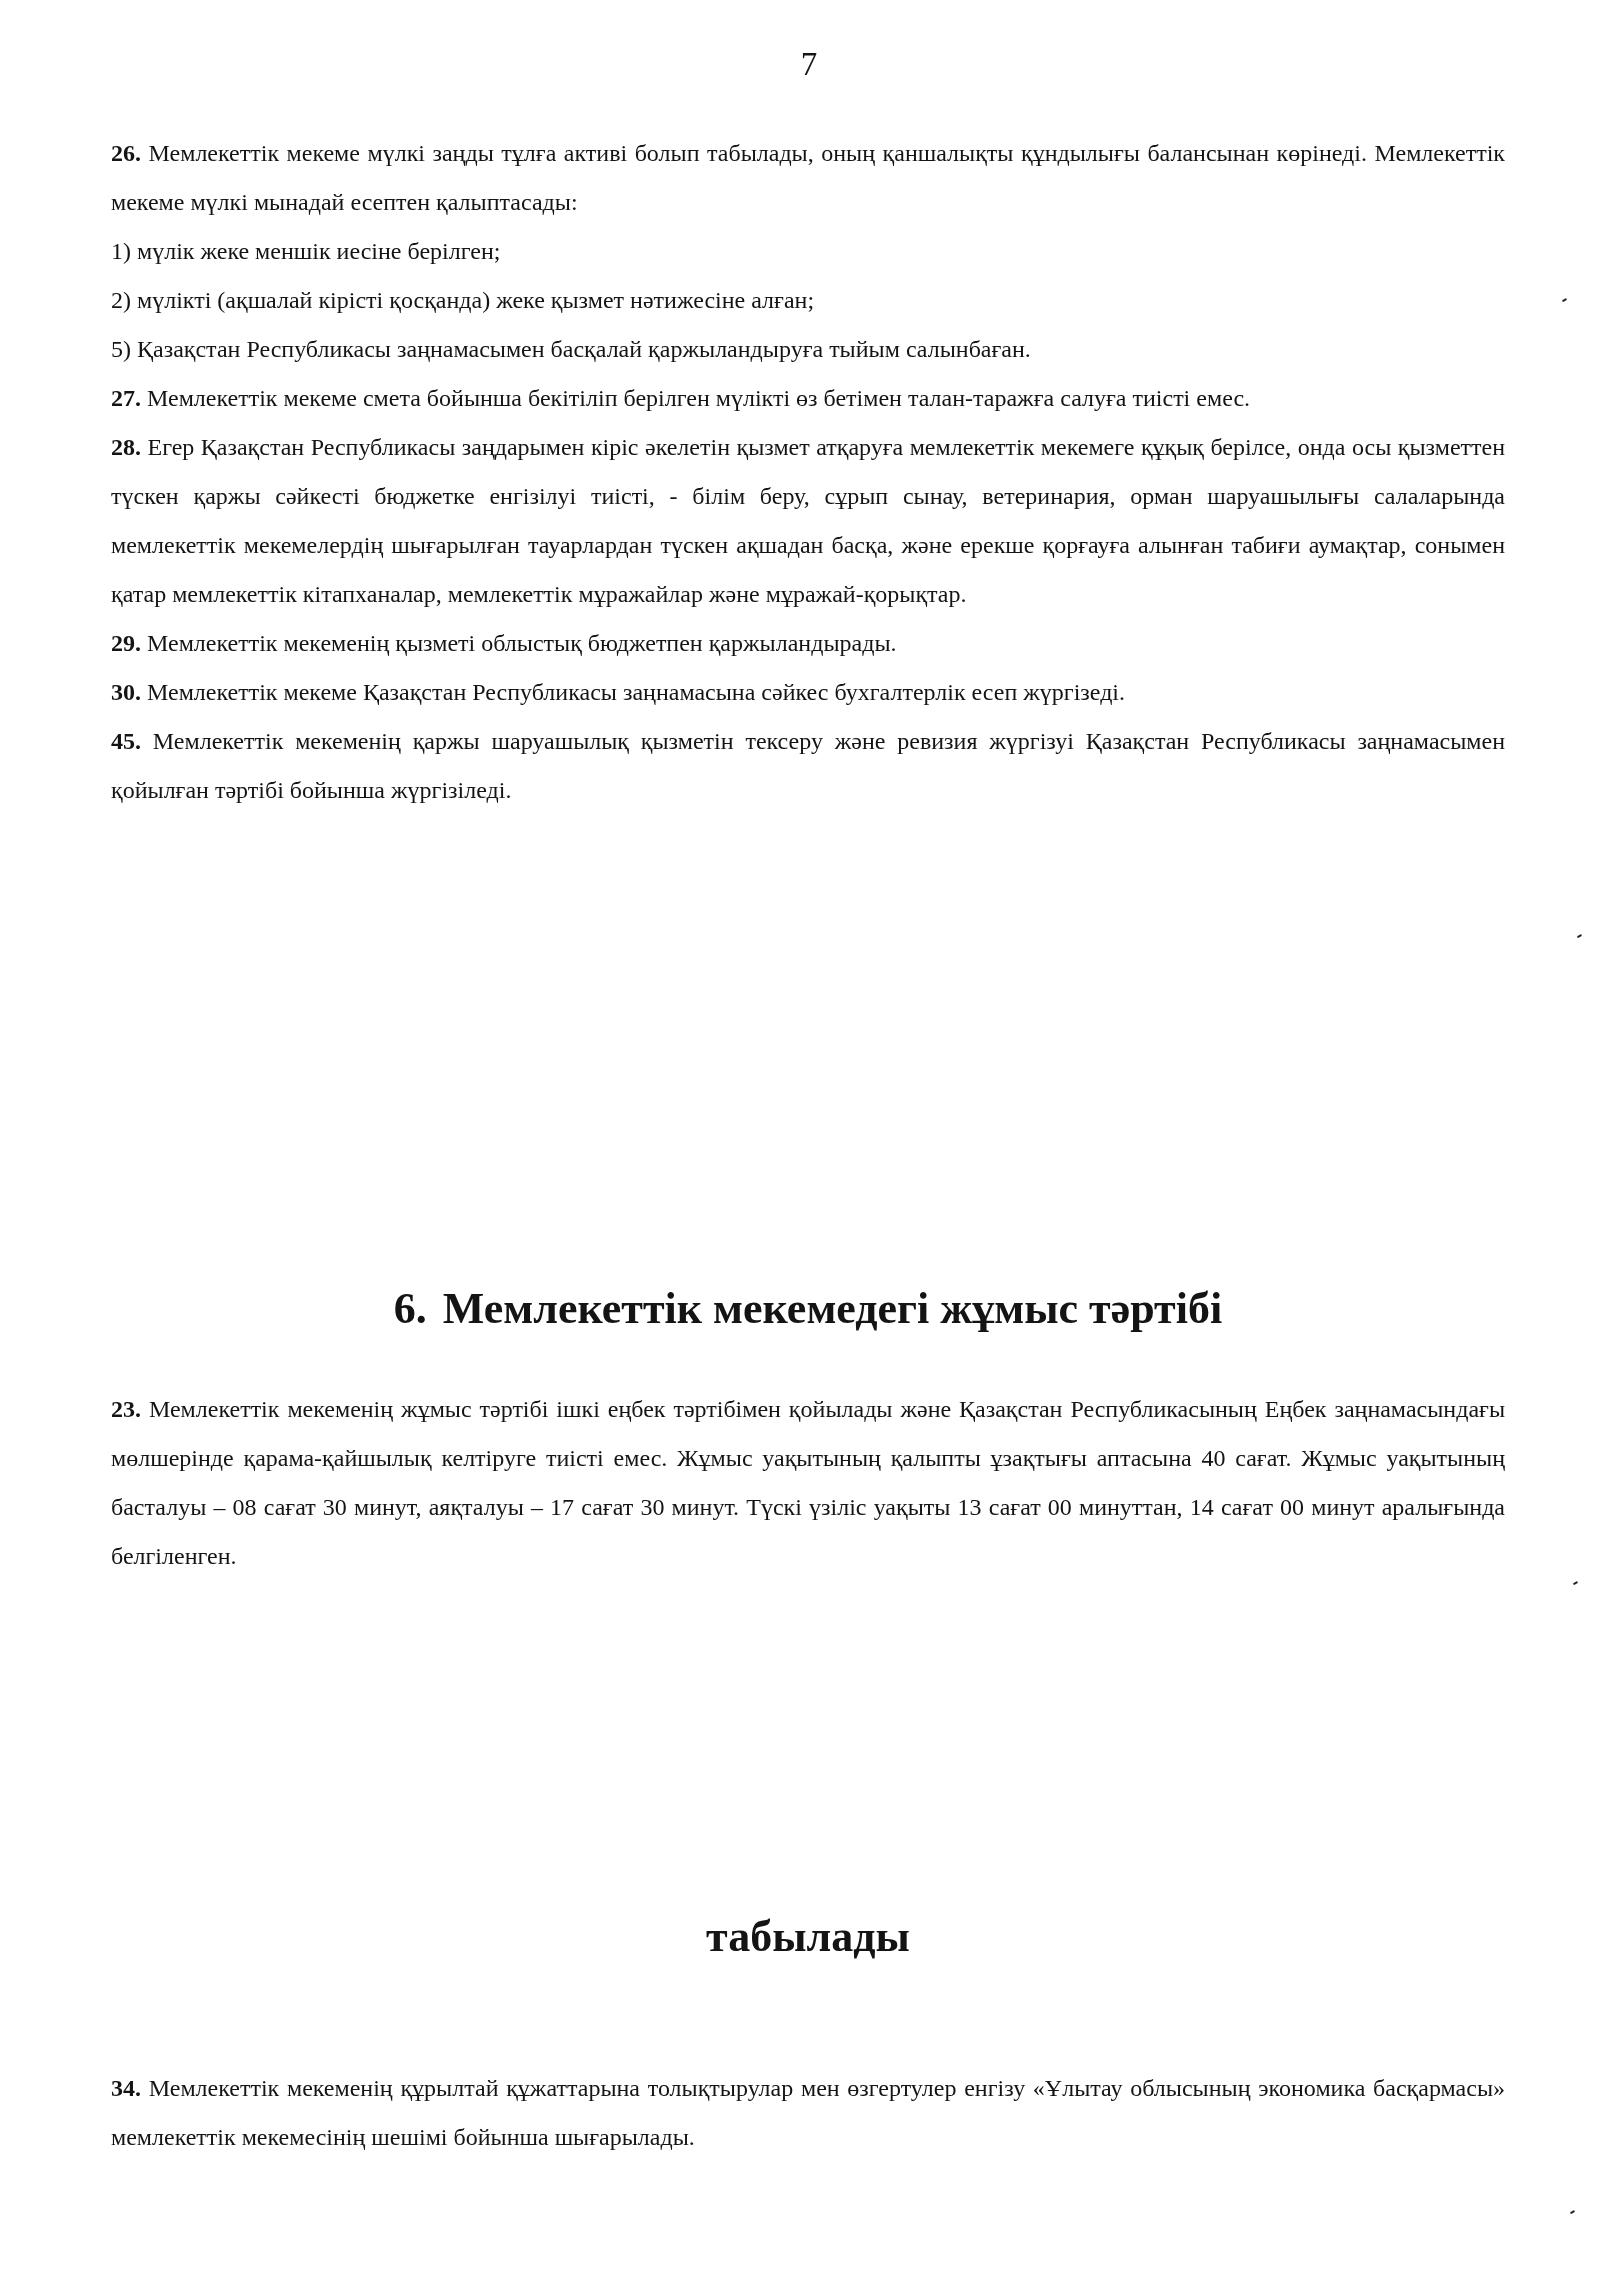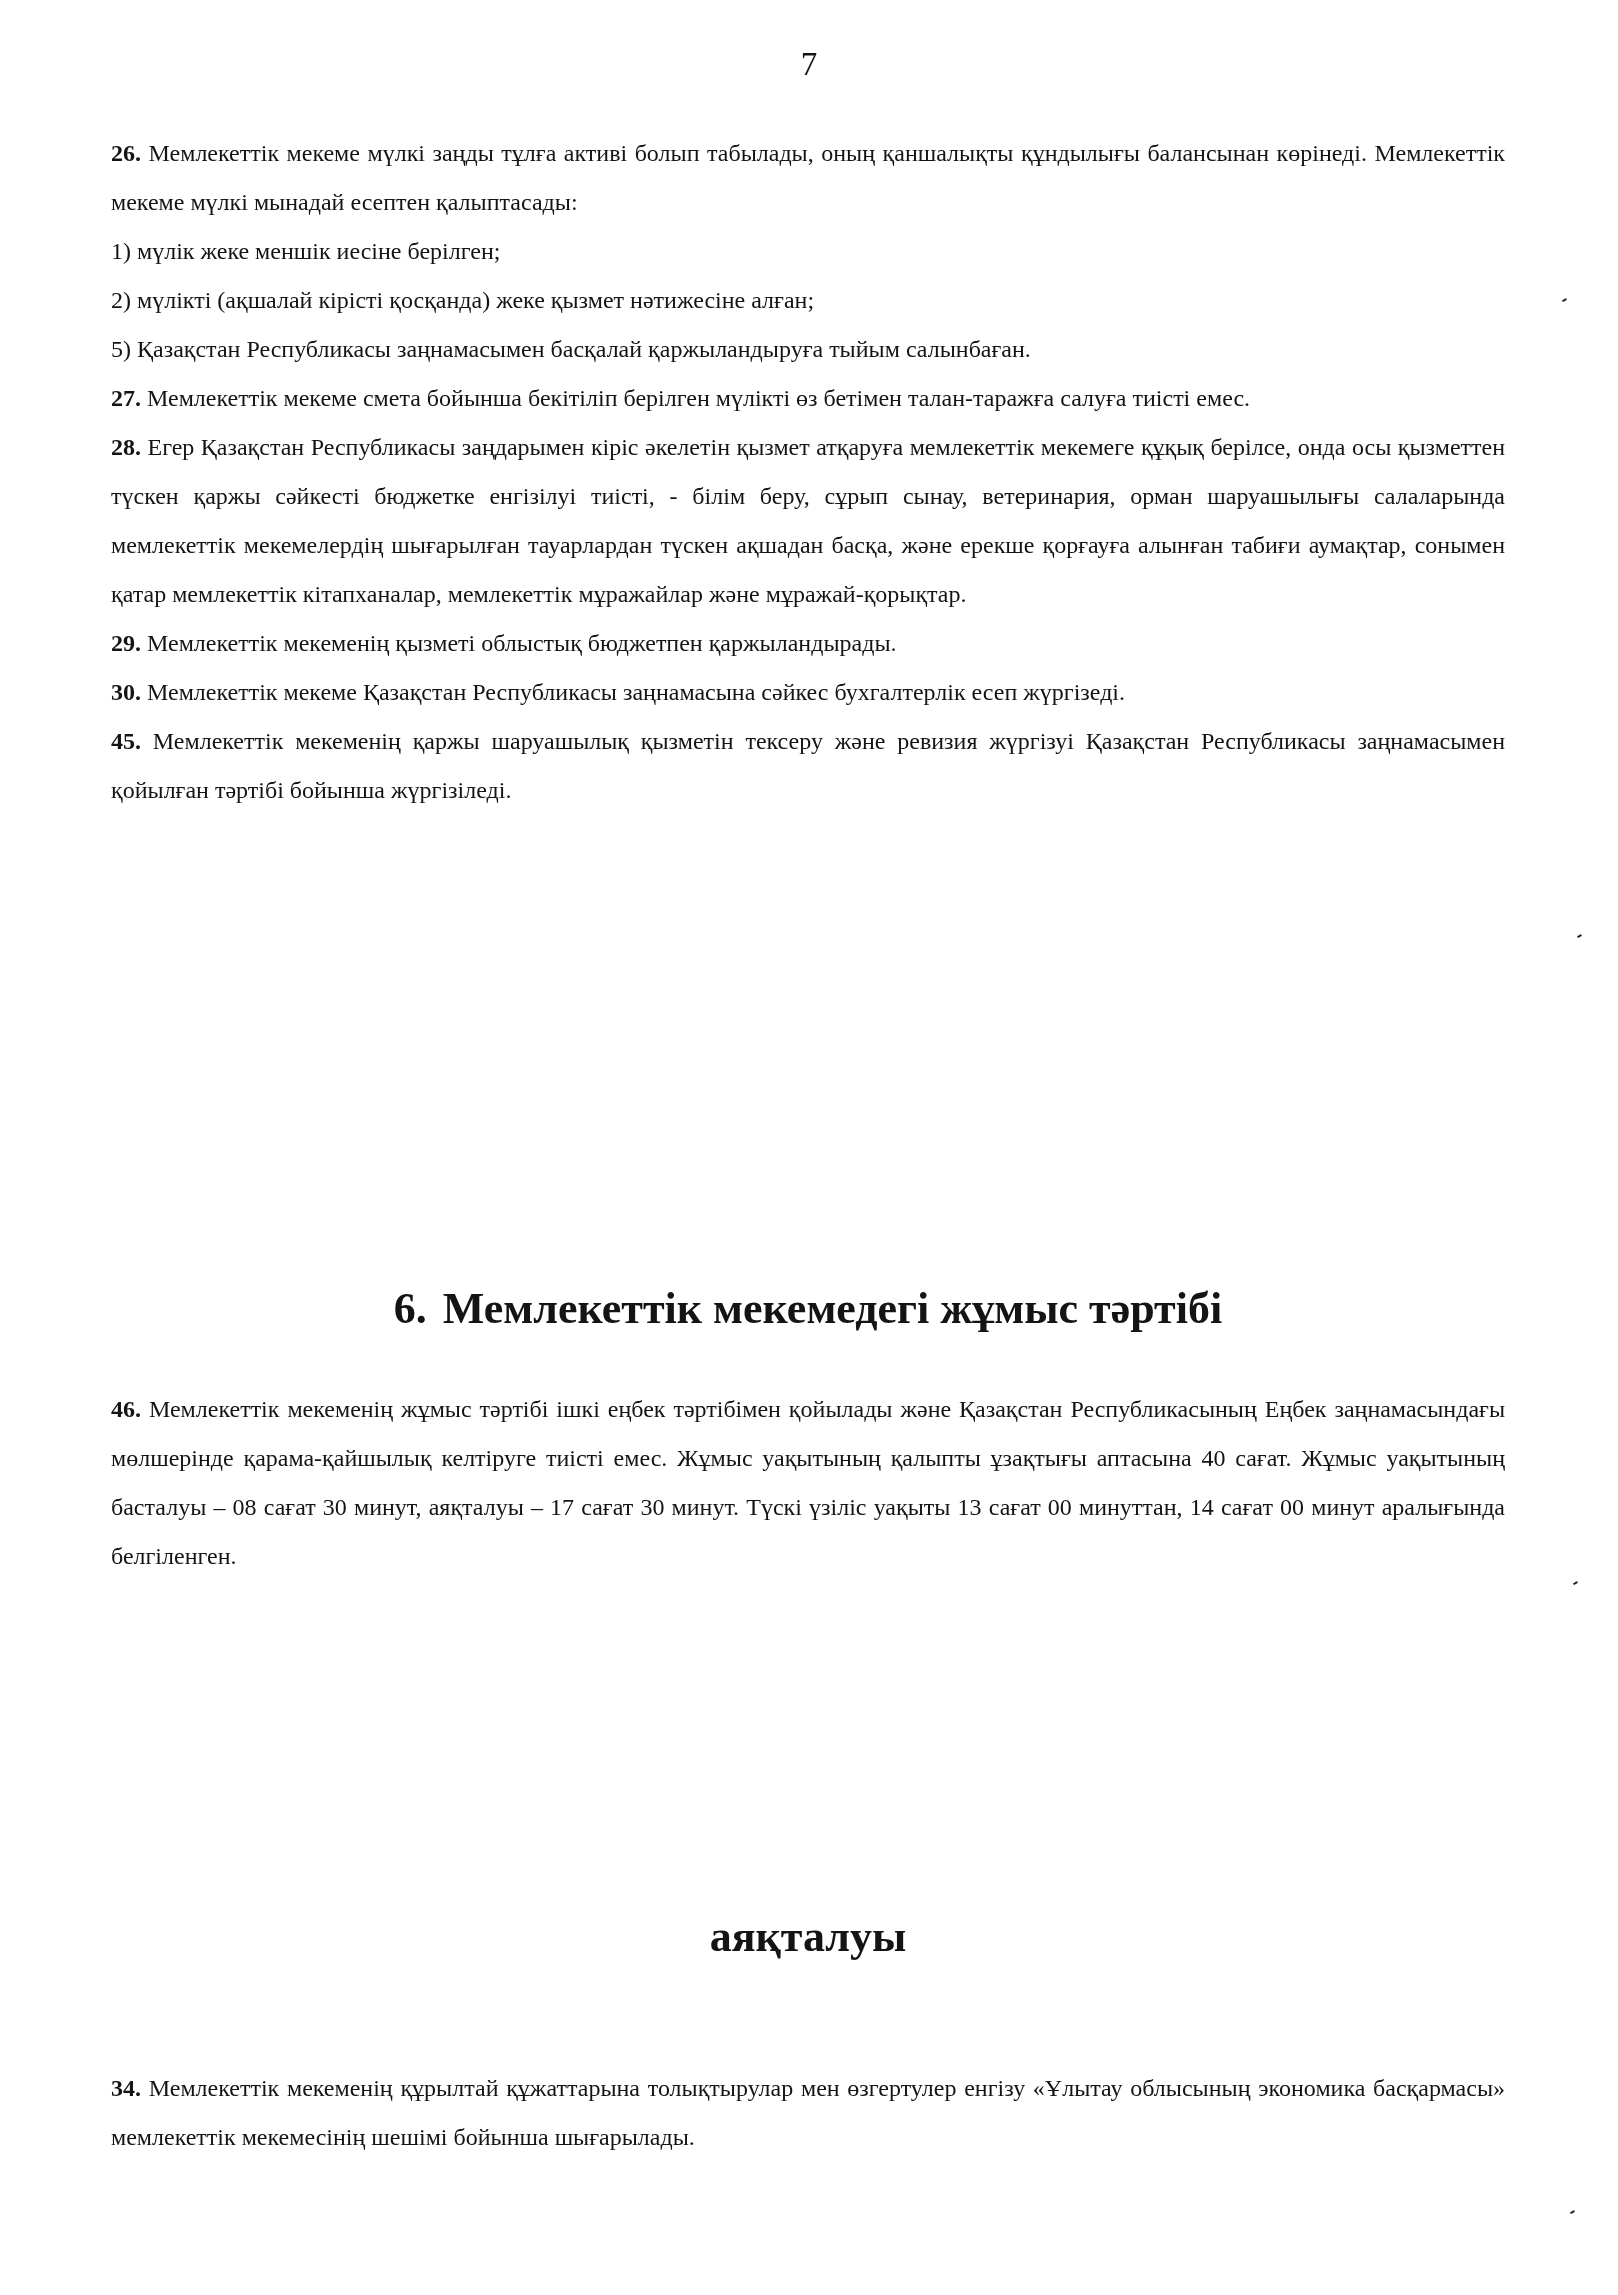--- a/index.html
+++ b/index.html
@@ -60,27 +60,27 @@
     <span>Мемлекеттік мекеменің қаржы шаруашылық қызметін тексеру және ревизия жүргізуі Қазақстан Республикасы заңнамасымен қойылған тәртібі бойынша жүргізіледі.</span>
   </p>
 </div>
 
 <div class="heading" style="top:1284px;">
   <span class="hnum">6.</span><span>Мемлекеттік мекемедегі жұмыс тәртібі</span>
 </div>
 
 <div class="body" style="top:1385px;">
   <p class="para">
-    <span class="num">46.</span>
+    <span class="num">23.</span>
     <span>Мемлекеттік мекеменің жұмыс тәртібі ішкі еңбек тәртібімен қойылады және Қазақстан Республикасының Еңбек заңнамасындағы мөлшерінде қарама-қайшылық келтіруге тиісті емес. Жұмыс уақытының қалыпты ұзақтығы аптасына 40 сағат. Жұмыс уақытының басталуы – 08 сағат 30 минут, аяқталуы – 17 сағат 30 минут. Түскі үзіліс уақыты 13 сағат 00 минуттан, 14 сағат 00 минут аралығында белгіленген.</span>
   </p>
 </div>
 
 <div class="heading" style="top:1912px;">
-  <div>аяқталуы</div>
+  <div>табылады</div>
 </div>
 
 <div class="body" style="top:2064px;">
   <p class="para">
     <span class="num">34.</span>
     <span>Мемлекеттік мекеменің құрылтай құжаттарына толықтырулар мен өзгертулер енгізу «Ұлытау облысының экономика басқармасы» мемлекеттік мекемесінің шешімі бойынша шығарылады.</span>
   </p>
 </div>
 
 <div class="speck" style="left:1562px;top:299px;"></div>

